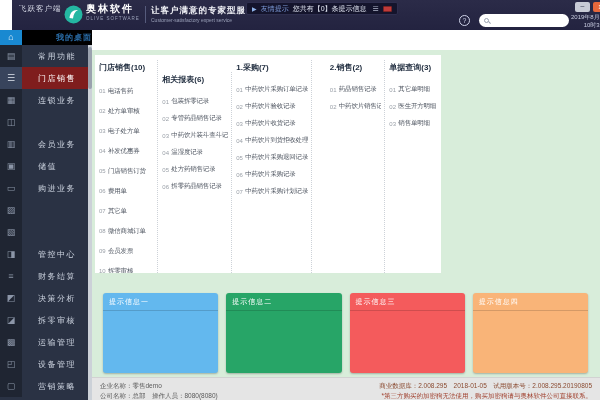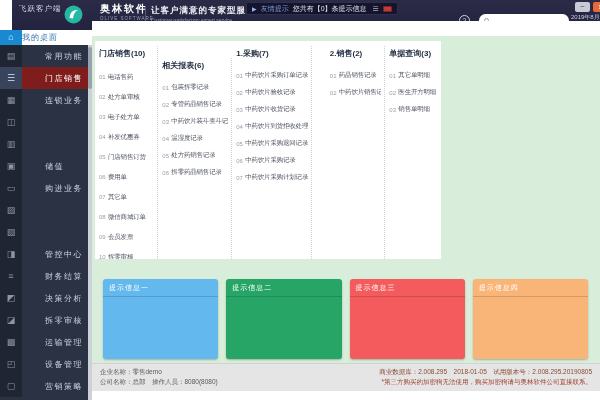--- a/index.html
+++ b/index.html
@@ -5,21 +5,21 @@
   html,body{margin:0;padding:0;background:#777;}
   *{box-sizing:border-box;}
   .app{position:relative;width:600px;height:400px;overflow:hidden;
        font-family:"Liberation Sans","DejaVu Sans",sans-serif;background:#fff;}
 
   
   .header{position:absolute;left:0;top:0;width:600px;height:30px;
           background:linear-gradient(#2b2b48,#232340);margin-left:12px;}
   .h-title{position:absolute;left:7px;top:4px;font-size:7.5px;color:#d6d9e6;letter-spacing:1px;}
   .logo{position:absolute;left:52px;top:5px;}
-  .brand-text{position:absolute;left:88px;top:4px;line-height:10px;}
+  .brand-text{position:absolute;left:74px;top:4px;line-height:10px;}
   .brand-cn{font-size:10px;font-weight:bold;color:#ffffff;letter-spacing:2px;}
   .brand-en{font-size:4.5px;color:#9aa0b8;letter-spacing:1px;}
   .brand-divider{position:absolute;left:133px;top:6px;width:1px;height:17px;background:#565b7c;}
   .slogan{position:absolute;left:139px;top:5px;line-height:10px;}
   .slogan-cn{font-size:8.5px;font-weight:bold;color:#f2f3f8;letter-spacing:1px;}
   .slogan-en{font-size:5px;color:#9aa0b8;}
   .notice{position:absolute;left:234px;top:2px;height:13px;display:flex;align-items:center;gap:4px;
           background:#14142c;border:1px solid #2e2e4e;border-radius:2px;padding:0 5px;}
   .play{font-size:6px;color:#8fb3e8;cursor:pointer;}
   .notice-label{font-size:7px;color:#7d9bd8;}
@@ -40,35 +40,35 @@
           transform:rotate(45deg);right:-3px;bottom:-1px;}
   .search input{border:none;outline:none;background:transparent;width:72px;font-size:7px;margin-left:3px;}
   .datetime{position:absolute;right:3px;top:13px;text-align:right;font-size:6px;
           color:#c8cce0;line-height:8px;}
 
   
   .side{position:absolute;left:0;top:30px;width:92px;height:370px;background:#2a3244;}
   .tabrow{display:flex;height:15px;}
   .home{width:22px;height:15px;background:#1989d1;color:#fff;font-size:9px;line-height:14px;
         text-align:center;cursor:pointer;}
-  .tab{flex:1;background:#ffffff;color:#2a6da8;font-weight:normal;font-size:8px;line-height:15px;
-       text-align:left;letter-spacing:1px;cursor:pointer;}
+  .tab{flex:1;background:#000000;color:#2a6da8;font-weight:bold;font-size:8px;line-height:15px;
+       text-align:right;letter-spacing:1px;cursor:pointer;}
   .nav{position:absolute;left:0;top:15px;right:4px;bottom:0;overflow:hidden;}
   .nav-item{display:flex;height:22px;cursor:pointer;}
   .nav-ico{width:22px;background:#1f2532;display:flex;align-items:center;justify-content:center;
            color:#8c96a8;font-size:9px;}
-  .nav-lbl{flex:1;background:#2a3244;display:flex;align-items:center;padding-left:23px;
+  .nav-lbl{flex:1;background:#2a3244;display:flex;align-items:center;padding-left:16px;
            font-size:8px;color:#ccd3df;letter-spacing:1.5px;}
   .nav-item.selected .nav-ico{background:#38445c;color:#dfe5ee;}
   .nav-item.selected .nav-lbl{background:#7f1d1d;color:#ffffff;}
   .side-scroll{position:absolute;right:0;top:15px;bottom:0;width:4px;background:#ccd1d8;}
   .side-scroll .thumb{position:absolute;top:2px;left:0;width:4px;height:42px;background:#9aa2ae;border-radius:2px;}
 
   
-  .main{position:absolute;left:92px;top:21px;width:508px;height:362px;}
+  .main{position:absolute;left:92px;top:35px;width:508px;height:362px;}
   .topstrip{height:15px;background:#ffffff;}
   .desktop{position:relative;height:327px;background:#d8edda;}
   .panel{position:absolute;left:3px;top:5px;width:346px;height:218px;background:#ffffff;
          display:flex;padding-top:5px;}
   .pcol{border-right:1px dotted #cdd2d8;padding:0 3px 0 4px;overflow:hidden;}
   .pcol:last-child{border-right:none;}
   .pcol0{width:66px;}.pcol1{width:77px;margin-top:12px;}.pcol2{width:83px;}.pcol3{width:62px;margin-left:14px;}.pcol4{width:58px;}
   .pcol-h{font-size:8px;font-weight:bold;color:#1d2a3c;margin:2px 0 8px 0;white-space:nowrap;}
   .prow{display:flex;align-items:center;height:17px;white-space:nowrap;}
   .pcol0 .prow{height:20px;}
@@ -149,20 +149,21 @@
         </div>
         <div class="nav-item">
           <span class="nav-ico">▦</span>
           <span class="nav-lbl">连锁业务</span>
         </div>
         <div class="nav-item">
           <span class="nav-ico">◫</span>
         </div>
         <div class="nav-item">
           <span class="nav-ico">▥</span>
+          <span class="nav-lbl">会员业务</span>
         </div>
         <div class="nav-item">
           <span class="nav-ico">▣</span>
           <span class="nav-lbl">储值</span>
         </div>
         <div class="nav-item">
           <span class="nav-ico">▭</span>
           <span class="nav-lbl">购进业务</span>
         </div>
         <div class="nav-item">

